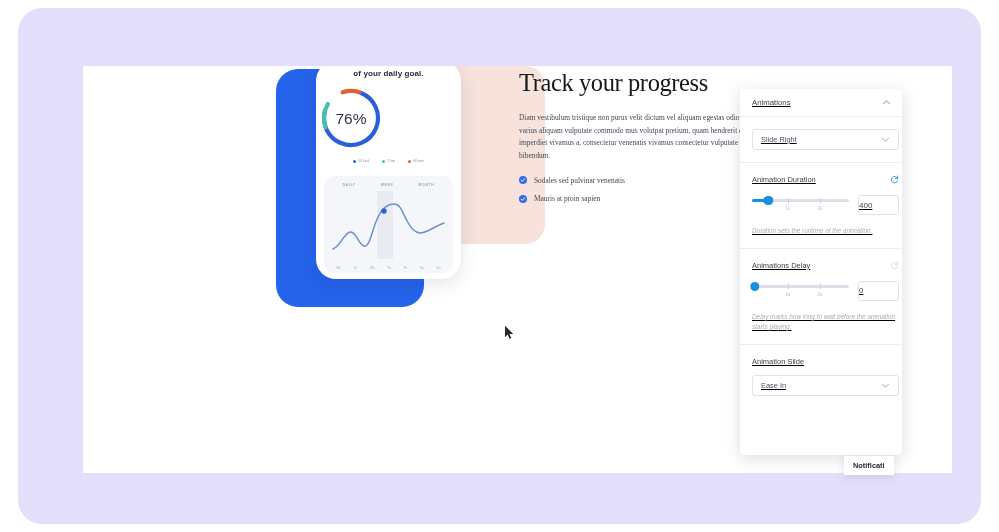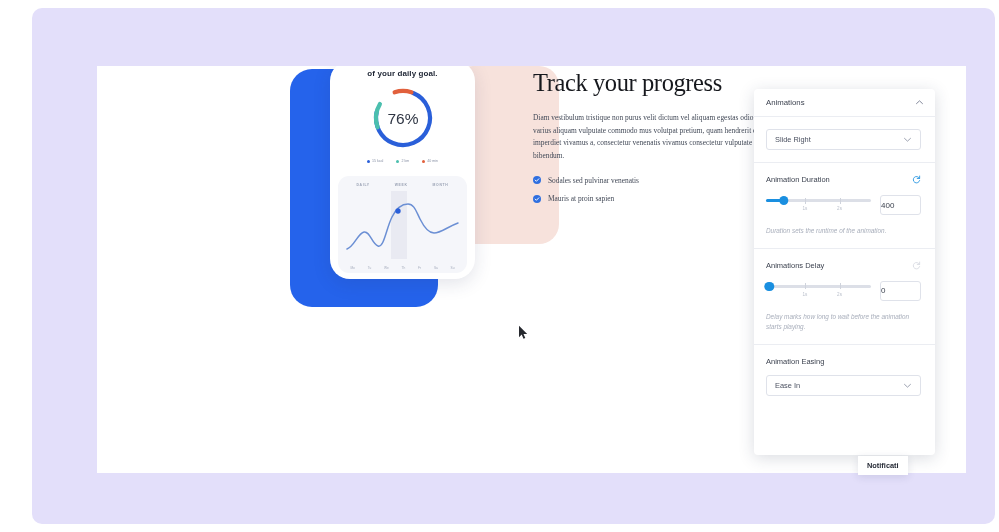--- a/index.html
+++ b/index.html
@@ -8,22 +8,21 @@
     font-family: "Liberation Sans", sans-serif;
     overflow: hidden;
   }
   body { background: #ffffff; }
 
   
   #app-frame {
     position: absolute; left: 18px; top: 8px;
     width: 963px; height: 516px;
     background: #e3dffa;
-    border-radius: 10px;
-    margin-left: 14px;
+    border-radius: 24px;
   }
 
   
   #canvas {
     position: absolute; left: 65px; top: 58px;
     width: 869px; height: 407px;
     background: #ffffff;
     overflow: hidden;
   }
 
@@ -47,21 +46,21 @@
     width: 145px; height: 218px;
     background: #ffffff;
     border-radius: 20px;
     box-shadow: 0 5px 18px rgba(40,50,90,.13);
     padding-top: 8px;
   }
   .phone-goal-text {
     text-align: center; font-size: 8px; font-weight: bold;
     color: #1d2433; letter-spacing: .1px;
   }
-  .donut-wrap { display: flex; justify-content: center; margin-top: 5px; }
+  .donut-wrap { display: flex; justify-content: flex-start; margin-top: 5px; }
   .donut-label {
     font-size: 15.5px; fill: #2f3644; font-weight: 400;
     font-family: "Liberation Sans", sans-serif;
   }
   .donut-legend {
     display: flex; justify-content: center; gap: 13px;
     margin-top: 6px; font-size: 3.6px; color: #8891a5;
   }
   .donut-legend span { display: flex; align-items: center; gap: 2px; }
   .legend-dot { width: 3px; height: 3px; border-radius: 50%; display: inline-block; }
@@ -94,34 +93,35 @@
   .hero-list { margin-top: 13px; list-style: none; }
   .hero-list li {
     display: flex; align-items: center; gap: 7px;
     font-size: 7.4px; color: #434a58; margin-bottom: 9.5px;
   }
   .check-icon { flex: 0 0 auto; }
 
   
   #animations-panel {
     position: absolute; left: 722px; top: 81px;
-    width: 181px; height: 366px;
+    width: 162px; height: 366px;
     background: #ffffff;
     border-radius: 4px;
     box-shadow: 0 3px 16px rgba(35,45,80,.17);
     font-size: 7.6px;
     overflow: hidden;
+    text-decoration: underline;
   }
   .panel-header {
     display: flex; align-items: center; justify-content: space-between;
     padding: 9px 11px 9px 12px;
     border-bottom: 1px solid #ebedf2;
   }
   .panel-header-title { font-size: 7.8px; color: #3d4350; font-weight: 400; }
-  .panel-section { padding: 12px 14px 12px 12px; border-bottom: 1px solid #ebedf2; }
+  .panel-section { padding: 12px 3px 12px 12px; border-bottom: 1px solid #ebedf2; }
   .panel-section.no-border { border-bottom: none; }
 
   .select-control {
     display: flex; align-items: center; justify-content: space-between;
     height: 21px; padding: 0 8px;
     border: 1px solid #dfe2ea; border-radius: 3px;
     color: #4a5060; font-size: 7.4px;
     background: #fff;
   }
   .field-row {
@@ -334,21 +334,21 @@
         </div>
         <div class="number-box">
           <span>0</span>
         </div>
       </div>
       <div class="helper-text">Delay marks how long to wait before the animation starts playing.</div>
     </div>
 
     <div class="panel-section no-border">
       <div class="field-row" style="margin-bottom:9px">
-        <span class="field-label">Animation Easing</span>
+        <span class="field-label">Animation Slide</span>
       </div>
       <div class="select-control">
         <span>Ease In</span>
         <svg width="9" height="9" viewBox="0 0 12 12">
           <path d="M2 4.5 L6 8.2 L10 4.5" fill="none" stroke="#8d93a4" stroke-width="1.15" stroke-linecap="round" stroke-linejoin="round"></path>
         </svg>
       </div>
     </div>
   </div>
 

